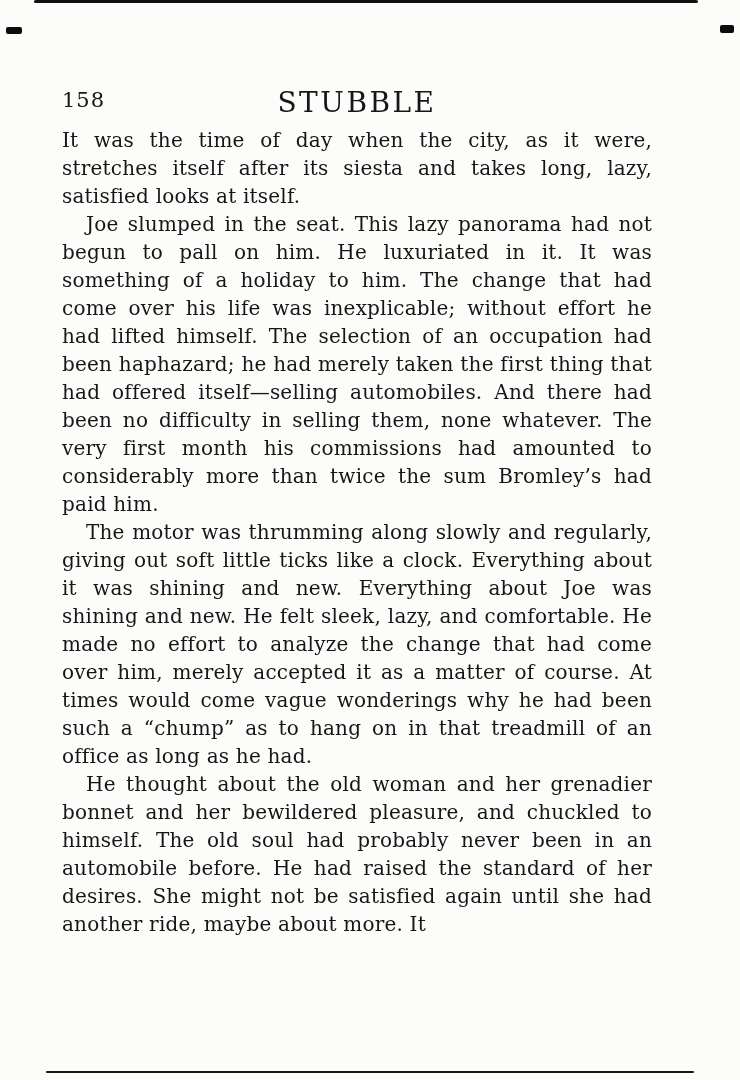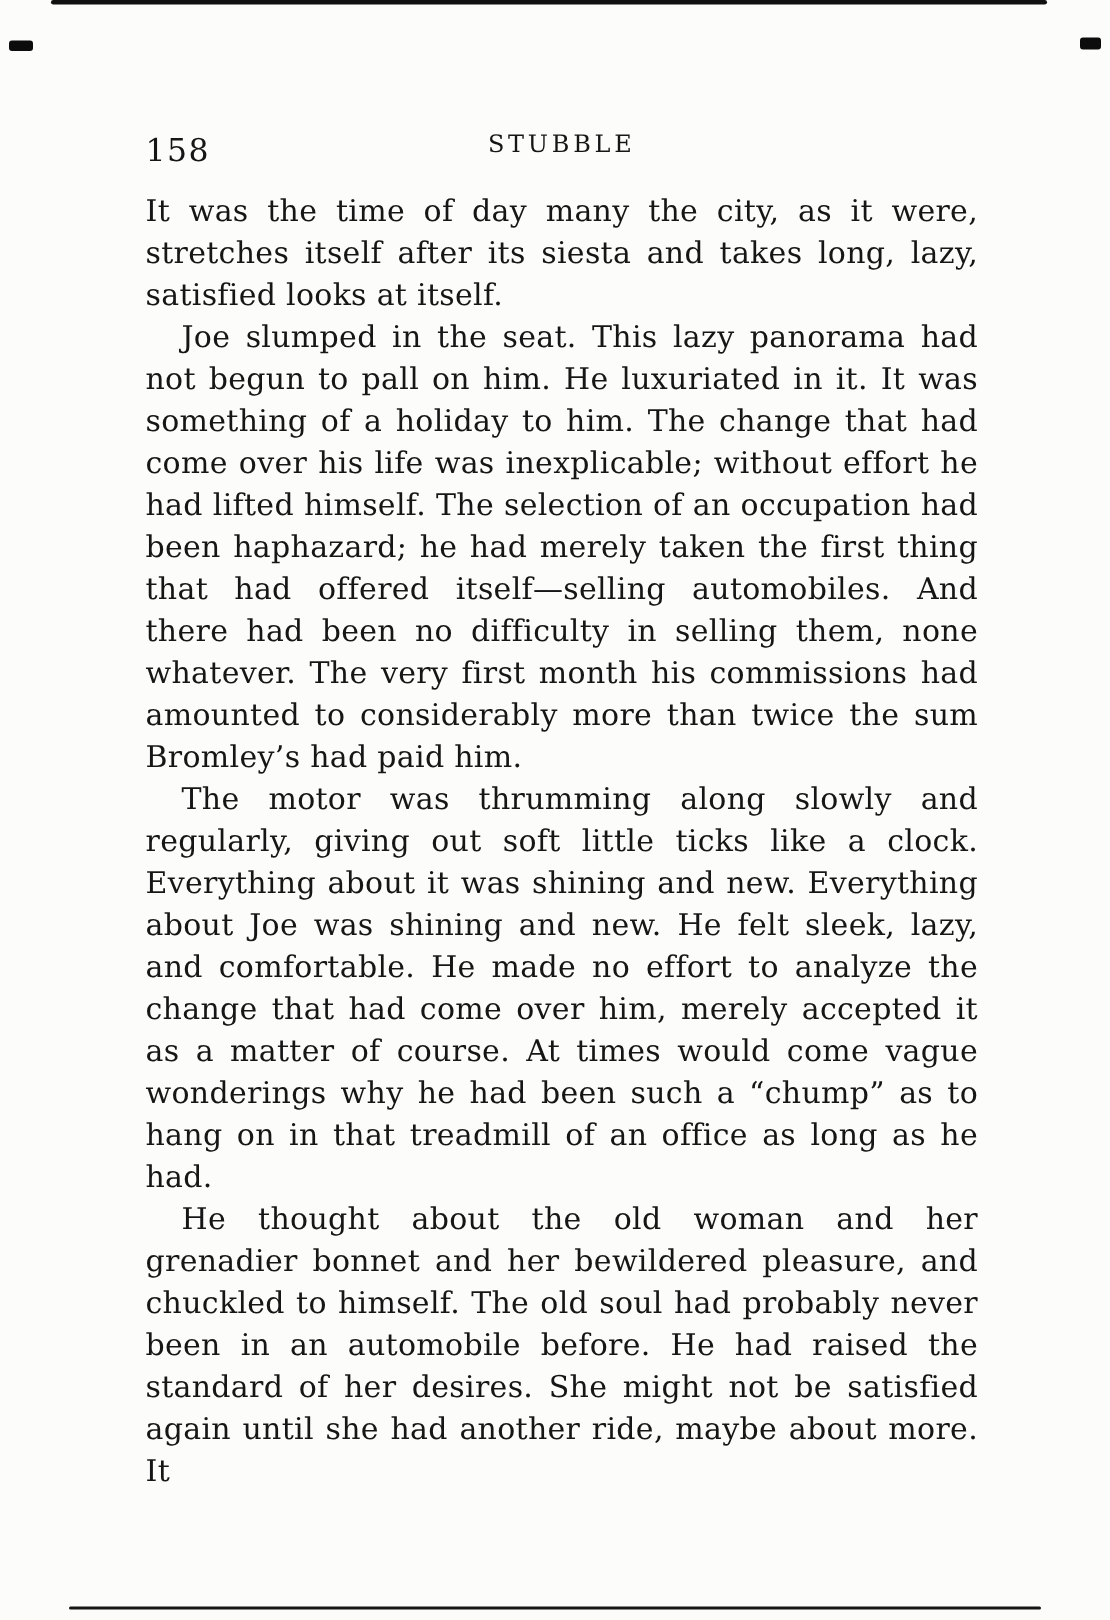--- a/index.html
+++ b/index.html
@@ -10,38 +10,38 @@
     font-family: "DejaVu Serif", "Liberation Serif", serif;
     color: #161616;
     position: relative;
     overflow: hidden;
   }
   .page {
     position: absolute;
     top: 0; left: 0;
     width: 740px; height: 1080px;
     box-sizing: border-box;
-    padding: 86px 88px 0 97px;
+    padding: 86px 88px 0 62px;
   }
   .header {
     position: relative;
     height: 34px;
     margin-bottom: 6px;
   }
   .page-num {
     position: absolute;
     left: 0; top: 2px;
     font-size: 21px;
     letter-spacing: 1px;
   }
   .title {
     position: absolute;
     left: 0; right: 0; top: 0;
     text-align: center;
-    font-size: 16px;
+    font-size: 28px;
     letter-spacing: 2.5px;
     font-weight: 400;
   }
   .text-block {
     font-size: 20px;
     line-height: 28px;
     text-align: justify;
     letter-spacing: 0.2px;
   }
   p.para { margin: 0; }
@@ -71,21 +71,21 @@
 </style>
 </head>
 <body>
 
 <div class="page">
   <div class="header">
     <span class="page-num">158</span>
     <span class="title">STUBBLE</span>
   </div>
   <div class="text-block" id="paragraphs">
-      <p class="para">It was the time of day many the city, as it were, stretches itself after its siesta and takes long, lazy, satisfied looks at itself.</p>
+      <p class="para">It was the time of day when the city, as it were, stretches itself after its siesta and takes long, lazy, satisfied looks at itself.</p>
       <p class="para indent">Joe slumped in the seat.  This lazy panorama had not begun to pall on him.  He luxuriated in it.  It was something of a holiday to him.  The change that had come over his life was inexplicable; without effort he had lifted himself.  The selection of an occupation had been haphazard; he had merely taken the first thing that had offered itself—selling automobiles.  And there had been no difficulty in selling them, none whatever.  The very first month his commissions had amounted to considerably more than twice the sum Bromley’s had paid him.</p>
       <p class="para indent">The motor was thrumming along slowly and regularly, giving out soft little ticks like a clock.  Everything about it was shining and new.  Everything about Joe was shining and new.  He felt sleek, lazy, and comfortable.  He made no effort to analyze the change that had come over him, merely accepted it as a matter of course.  At times would come vague wonderings why he had been such a “chump” as to hang on in that treadmill of an office as long as he had.</p>
       <p class="para indent">He thought about the old woman and her grenadier bonnet and her bewildered pleasure, and chuckled to himself.  The old soul had probably never been in an automobile before.  He had raised the standard of her desires.  She might not be satisfied again until she had another ride, maybe about more.  It</p>
     </div>
 </div>
 
 <div class="scan-line-top"></div>
 <div class="scan-tick-tl"></div>
 <div class="scan-tick-tr"></div>
 <div class="scan-line-bottom"></div>

